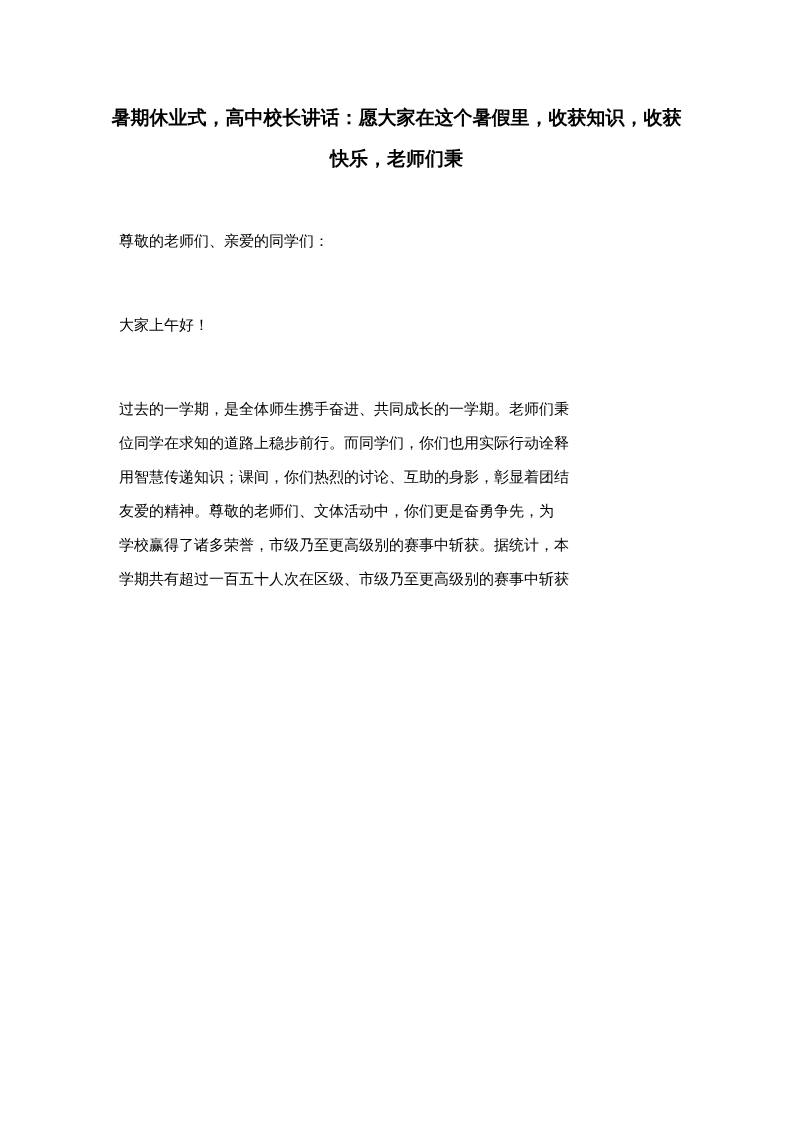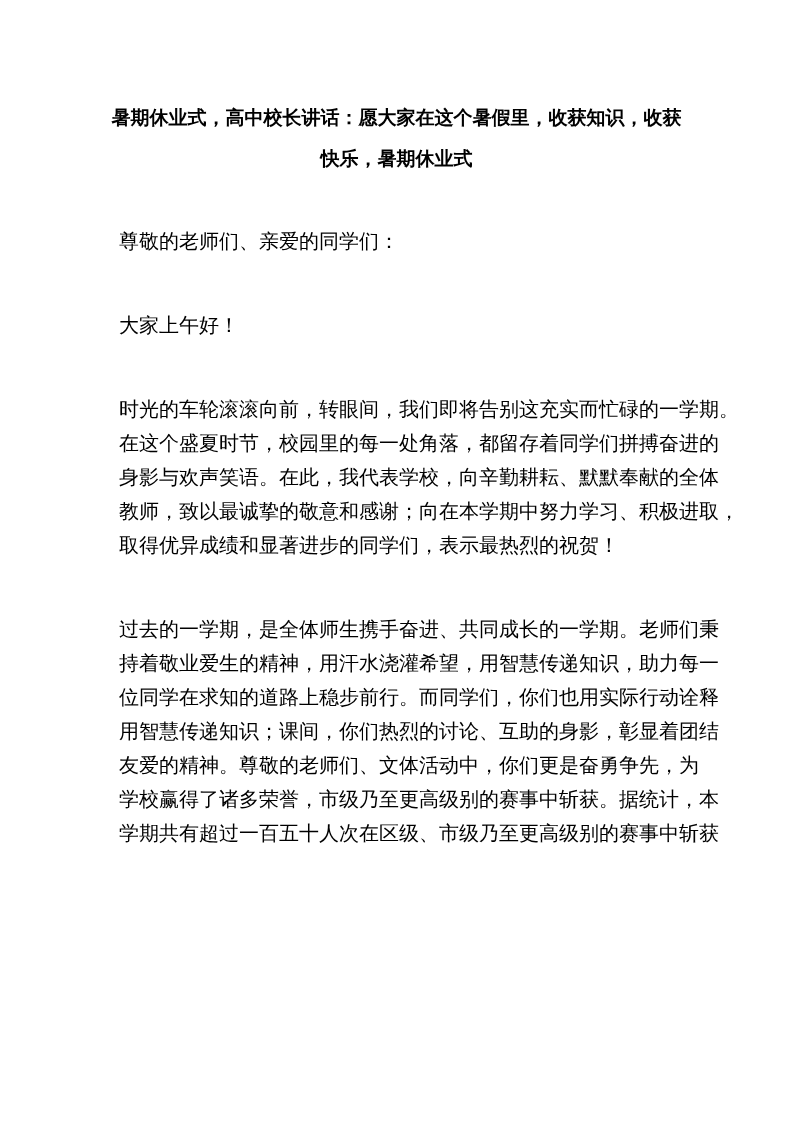--- a/index.html
+++ b/index.html
@@ -4,49 +4,41 @@
 <style>
   html, body { margin: 0; padding: 0; background: #ffffff; }
   body { width: 793px; height: 1122px; position: relative; overflow: hidden;
          font-family: "DejaVu Serif", "Liberation Serif", serif; color: #000; }
   .page { position: absolute; left: 0; top: 0; width: 793px; height: 1122px; background: #fff; border-radius: 23px; }
   .title { position: absolute; left: 110px; width: 573px; text-align: center;
            font-family: "DejaVu Sans", "Liberation Sans", sans-serif; font-weight: bold;
            font-size: 19px; line-height: 41px; top: 97px; margin: 0; }
   .title .tl { display: block; white-space: nowrap; }
   .body { position: absolute; left: 119px; width: 560px; top: 224px; }
-  .para { margin: 0 0 50px 0; font-size: 20px; line-height: 34px; }
+  .para { margin: 0 0 50px 0; font-size: 15px; line-height: 34px; }
   .para .ln { display: block; white-space: nowrap; }
 </style>
 </head>
 <body>
 
 <div class="page">
   <h1 class="title">
     <span class="tl">暑期休业式，高中校长讲话：愿大家在这个暑假里，收获知识，收获</span>
-    <span class="tl">快乐，暑期休业式</span>
+    <span class="tl">快乐，老师们秉</span>
   </h1>
 
   <div class="body">
     <p class="para">
       <span class="ln">尊敬的老师们、亲爱的同学们：</span>
     </p>
     <p class="para">
       <span class="ln">大家上午好！</span>
     </p>
     <p class="para">
-      <span class="ln">时光的车轮滚滚向前，转眼间，我们即将告别这充实而忙碌的一学期。</span>
-      <span class="ln">在这个盛夏时节，校园里的每一处角落，都留存着同学们拼搏奋进的</span>
-      <span class="ln">身影与欢声笑语。在此，我代表学校，向辛勤耕耘、默默奉献的全体</span>
-      <span class="ln">教师，致以最诚挚的敬意和感谢；向在本学期中努力学习、积极进取，</span>
-      <span class="ln">取得优异成绩和显著进步的同学们，表示最热烈的祝贺！</span>
-    </p>
-    <p class="para">
       <span class="ln">过去的一学期，是全体师生携手奋进、共同成长的一学期。老师们秉</span>
-      <span class="ln">持着敬业爱生的精神，用汗水浇灌希望，用智慧传递知识，助力每一</span>
       <span class="ln">位同学在求知的道路上稳步前行。而同学们，你们也用实际行动诠释</span>
       <span class="ln">用智慧传递知识；课间，你们热烈的讨论、互助的身影，彰显着团结</span>
       <span class="ln">友爱的精神。尊敬的老师们、文体活动中，你们更是奋勇争先，为</span>
       <span class="ln">学校赢得了诸多荣誉，市级乃至更高级别的赛事中斩获。据统计，本</span>
       <span class="ln">学期共有超过一百五十人次在区级、市级乃至更高级别的赛事中斩获</span>
     </p>
   </div>
 </div>
 
 </body></html>

